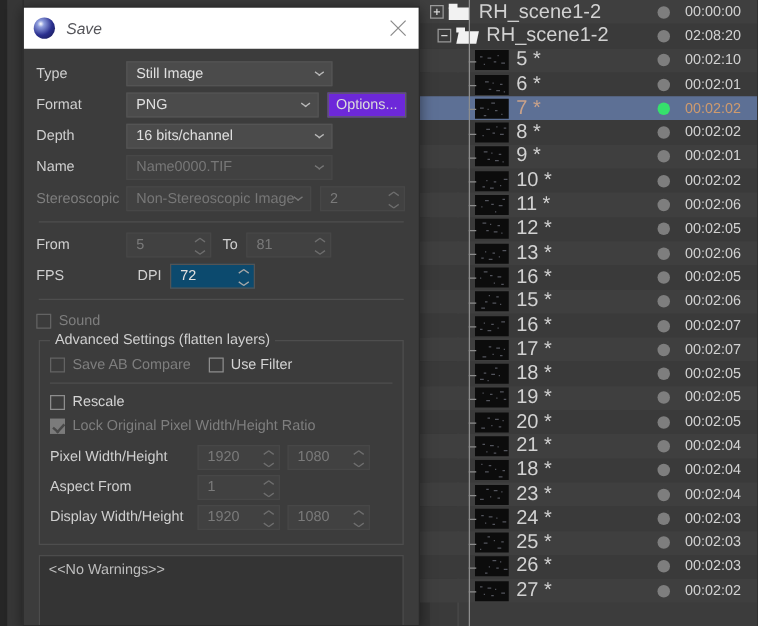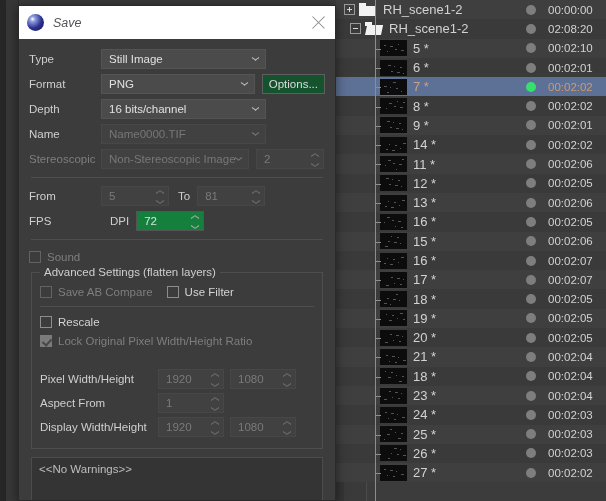--- a/index.html
+++ b/index.html
@@ -147,21 +147,21 @@
   }
   .tick {
     position: absolute;
     left: 39px;
     width: 6px; height: 1px;
     background: #8d8d8d;
     z-index: 3;
   }
   .r-name {
     flex: 1 1 auto;
-    font-size: 13px;
+    font-size: 16px;
     color: #d2d2d2;
     white-space: nowrap;
     overflow: hidden;
   }
   .row.selected .r-name { color: #c9a28a; }
   .dot {
     flex: 0 0 auto;
     width: 10px; height: 10px;
     border-radius: 50%;
     background: #7e7e7e;
@@ -275,36 +275,36 @@
   .sel .chev::after  { right: 0; transform: rotate(-35deg); transform-origin: right center; }
   .sel.dis .chev::before, .sel.dis .chev::after { background: #777; }
 
   .w-main { width: 165px; }
   .w-stereo { width: 148px; }
 
   .btn {
     margin-left: 7px;
     height: 20px;
     min-width: 60px;
-    background: #14532d;
+    background: #6d28d9;
     border: 1px solid #5e5e5e;
     box-sizing: border-box;
     font-size: 11.5px;
     color: #dcdcdc;
     display: flex;
     align-items: center;
     justify-content: center;
     cursor: pointer;
     padding: 0 8px;
   }
 
   .spin {
     position: relative;
     height: 20px;
-    background: #15803d;
+    background: #0c4a6e;
     border: 1px solid #545454;
     box-sizing: border-box;
     display: flex;
     align-items: center;
     padding: 0 16px 0 7px;
     font-size: 11.5px;
     color: #e0e0e0;
   }
   .spin.dis { background: #414141; border-color: #474747; color: #7a7a7a; }
   .spin .arrows {
@@ -526,21 +526,21 @@
         <div class="row odd">
           <div class="r-indent" style="width:44px"></div>
           <div class="thumb">
             <span class="spark" style="left:15px;top:8px;width:2px;height:1px"></span>
             <span class="spark" style="left:12px;top:13px;width:3px;height:1px"></span>
             <span class="spark" style="left:9px;top:7px;width:1px;height:1px"></span>
             <span class="spark" style="left:6px;top:12px;width:2px;height:1px"></span>
             <span class="spark" style="left:23px;top:6px;width:3px;height:1px"></span>
             <span class="spark" style="left:20px;top:11px;width:1px;height:1px"></span>
           </div>
-          <div class="r-name">14 *</div>
+          <div class="r-name">10 *</div>
           <div class="dot "></div>
           <div class="r-time">00:02:02</div>
         </div>
         <div class="row even">
           <div class="r-indent" style="width:44px"></div>
           <div class="thumb">
             <span class="spark" style="left:8px;top:4px;width:3px;height:1px"></span>
             <span class="spark" style="left:5px;top:9px;width:1px;height:1px"></span>
             <span class="spark" style="left:22px;top:3px;width:2px;height:1px"></span>
             <span class="spark" style="left:19px;top:8px;width:3px;height:1px"></span>
@@ -915,21 +915,21 @@
         <div class="cbrow">
           <div class="cb"></div>
           <div class="cbtxt">Rescale</div>
         </div>
 
         <div class="cbrow">
           <div class="cb checked dim"></div>
           <div class="cbtxt dim">Lock Original Pixel Width/Height Ratio</div>
         </div>
 
-        <div class="grow" style="margin-top:18px">
+        <div class="grow" style="margin-top:5px">
           <div class="glbl">Pixel Width/Height</div>
           <div class="spin dis w-num">
             <span>1920</span>
             <span class="arrows">
                 <i class="up"></i>
                 <i class="dn"></i>
               </span>
           </div>
           <div class="spin dis w-num" style="margin-left:6px">
             <span>1080</span>

